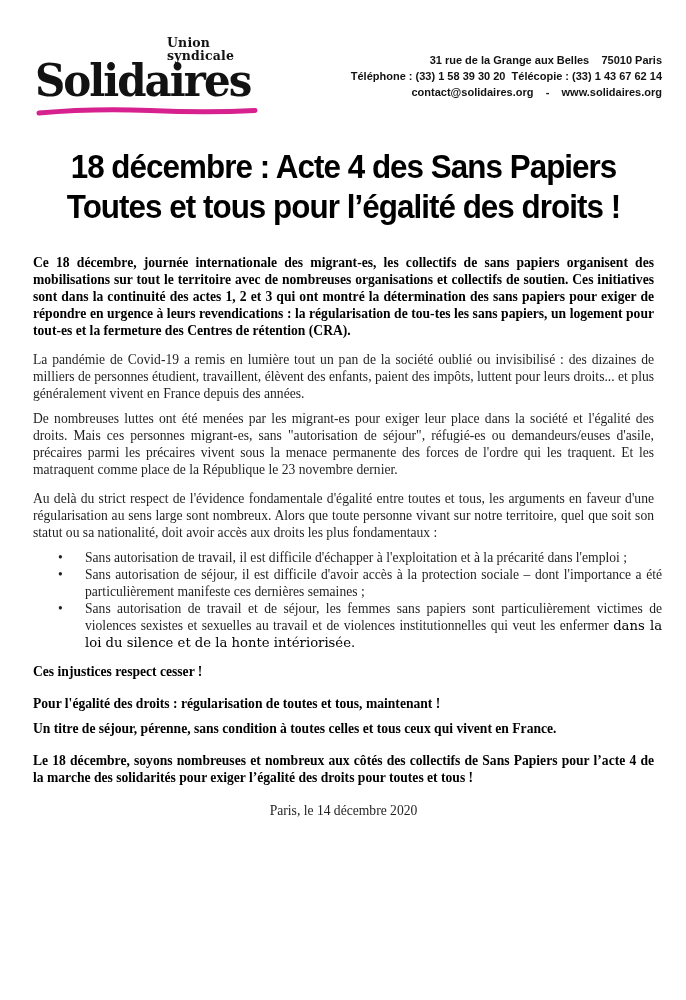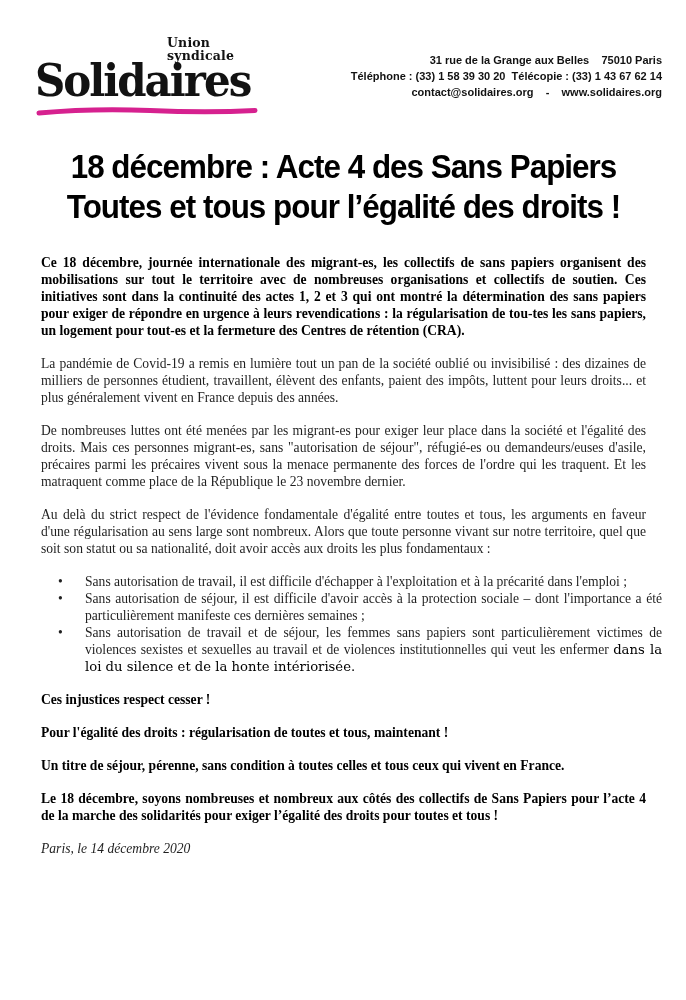--- a/index.html
+++ b/index.html
@@ -83,21 +83,21 @@
     transform-origin: center top;
   }
 
   
   .doc-body {
     margin-top: 27px;
     font-size: 13.6px;
     line-height: 17px;
     text-align: justify;
   }
-  .doc-body p { margin: 16px; }
+  .doc-body p { margin: 8px; }
   .bold { font-weight: bold; color: #000000; }
   .gap-after { margin-bottom: 12px !important; }
 
   ul.bullets {
     list-style: none;
     margin: 0 0 12px 0;
     padding: 0;
   }
   ul.bullets li {
     position: relative;
@@ -109,22 +109,21 @@
     position: absolute;
     left: 33px;
     top: 0;
   }
   .tail-dark {
     color: #000000;
     font-family: "DejaVu Serif", serif;
     font-size: 13.2px;
   }
   .date-line {
-    text-align: left;
-    font-style: italic;
+    text-align: center;
     margin-top: 16px !important;
     color: #1f1f1f;
   }
 </style>
 </head>
 <body>
 
 <div class="page">
 
   <header class="letterhead">

